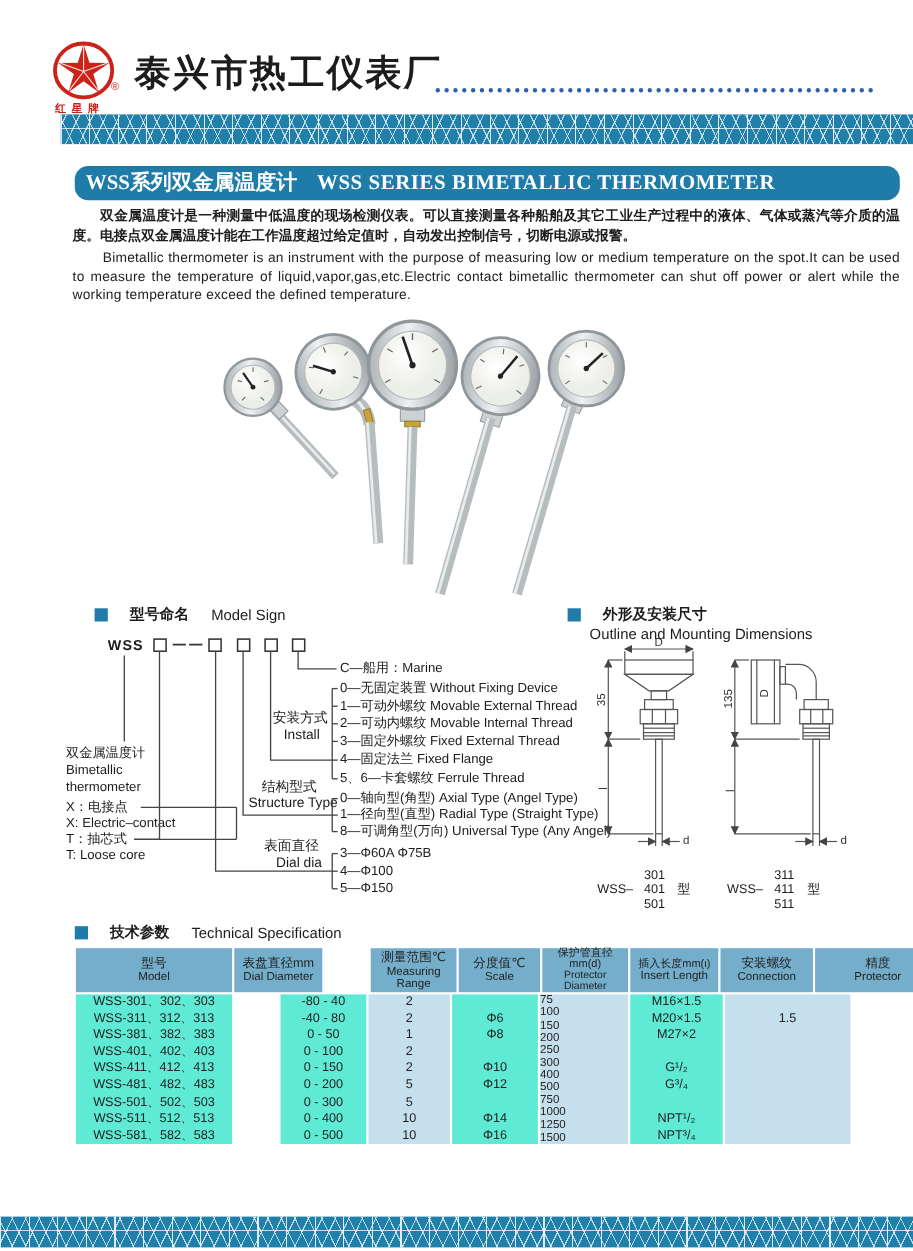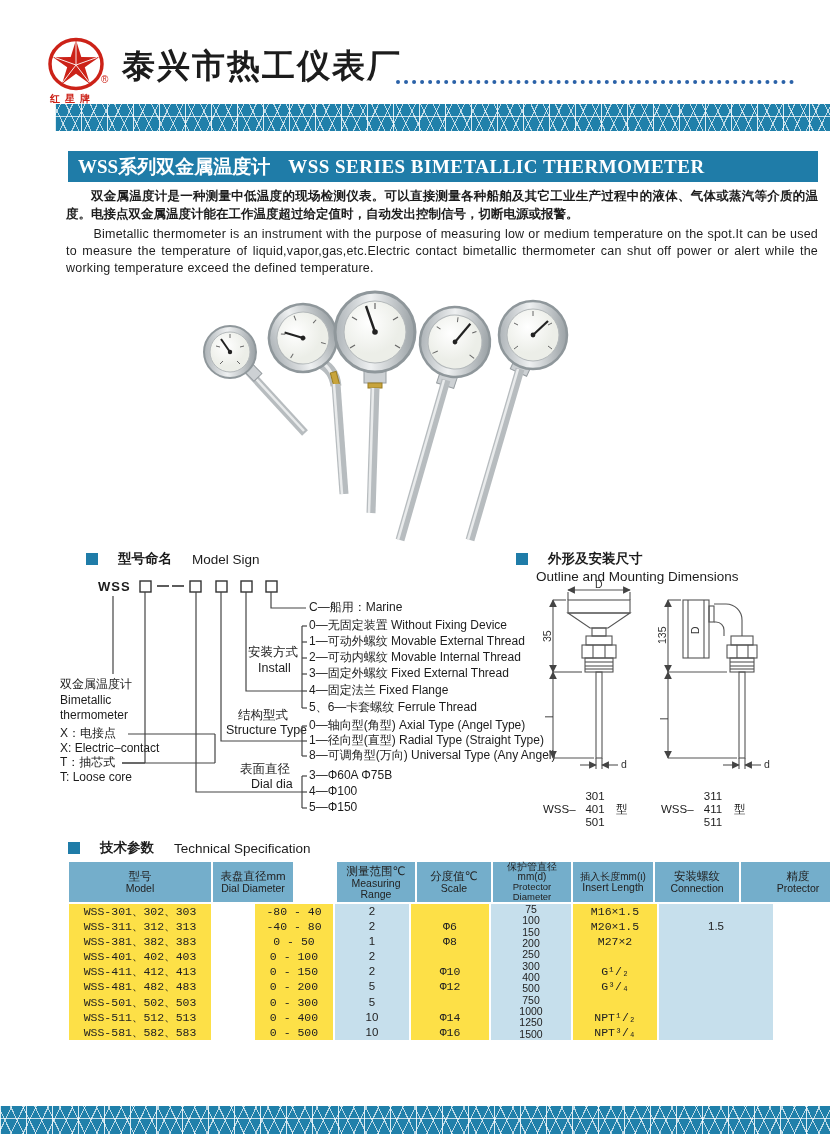--- a/index.html
+++ b/index.html
@@ -19,21 +19,21 @@
       linear-gradient(to bottom, rgba(255,255,255,0) 12px, rgba(255,255,255,.75) 12px, rgba(255,255,255,.75) 13px, rgba(255,255,255,0) 13px),
       repeating-linear-gradient(64deg,  rgba(255,255,255,0) 0 10px, rgba(255,255,255,.7) 10px 11px),
       repeating-linear-gradient(-64deg, rgba(255,255,255,0) 0 10px, rgba(255,255,255,.7) 10px 11px),
       repeating-linear-gradient(90deg,  rgba(255,255,255,.85) 0 1px, rgba(255,255,255,0) 1px 26px);}
   .band-top{left:55px;top:104px;width:775px;height:27px;}
   .band-bottom{left:0px;top:1106px;width:830px;height:28px;}
 
   
   .banner{left:68px;top:151px;width:740px;height:31px;background:#1f7ca8;color:#fff;
           line-height:31px;padding-left:10px;white-space:nowrap;
-          font-family:"Liberation Serif","DejaVu Serif",serif;font-weight:bold;font-size:19px;}
+          font-family:"Liberation Serif","DejaVu Serif",serif;font-weight:bold;font-size:19px;border-radius:12px;}
   .banner .en{margin-left:18px;letter-spacing:.5px;}
 
   
   .intro{left:66px;top:188px;width:752px;}
   .intro p{margin:0;text-align:justify;}
   .intro .cn{font-weight:bold;font-size:12.5px;line-height:17.5px;text-indent:2em;}
   .intro .en{font-size:12.5px;line-height:17px;text-indent:2.2em;margin-top:3px;letter-spacing:.2px;}
 
   
   .sec-head{display:flex;align-items:center;gap:20px;font-size:13.5px;font-weight:bold;white-space:nowrap;}
@@ -55,23 +55,23 @@
   
   .thead{left:69px;top:862px;display:flex;gap:2px;}
   .thead .hcell{background:#74aecb;height:40px;display:flex;flex-direction:column;justify-content:center;
                 align-items:center;text-align:center;color:#222;}
   .h-cn{font-size:11.5px;line-height:13px;}
   .h-en{font-size:10.5px;line-height:11px;}
   .h-cn-s{font-size:10px;line-height:10px;}
   .h-en-s{font-size:9.5px;line-height:10px;width:86px;}
   .tbody{left:69px;top:904px;display:flex;gap:2px;}
   .col{height:136px;overflow:hidden;}
-  .c-gray{background:#fde047;font-family:Liberation Mono, monospace;} .c-blue{background:#c6dfec;}
+  .c-gray{background:#5eead4;} .c-blue{background:#c6dfec;}
   .cell{height:15.1px;line-height:15.1px;font-size:11.5px;text-align:center;white-space:nowrap;color:#222;}
-  .cell-s{height:11.33px;line-height:11.33px;font-size:10.5px;text-align:center;white-space:nowrap;color:#222;}
+  .cell-s{height:11.33px;line-height:11.33px;font-size:10.5px;white-space:nowrap;color:#222;}
   .w1{width:142px;} .w2{width:80px;} .w3{width:78px;margin-left:42px;} .w4{width:74px;}
   .w5{width:78px;} .w6{width:80px;} .w7{width:84px;} .w8{width:114px;}
 </style>
 </head>
 <body>
 
 <div class="page">
 
   <svg class="abs" style="left:40px;top:32px;" width="76" height="66" viewBox="0 0 76 66">
     <ellipse cx="36" cy="32" rx="26" ry="24.5" fill="none" stroke="#cc2218" stroke-width="3.5"></ellipse>

